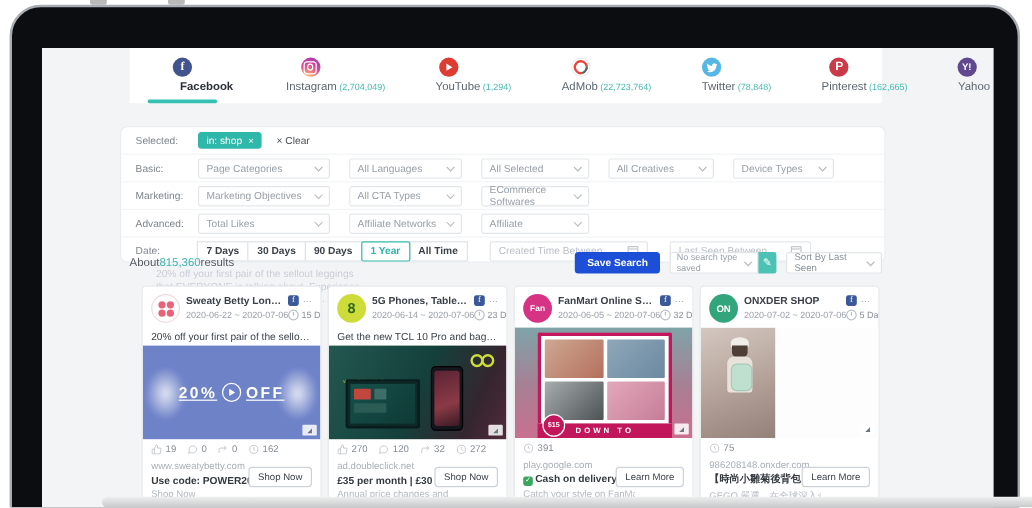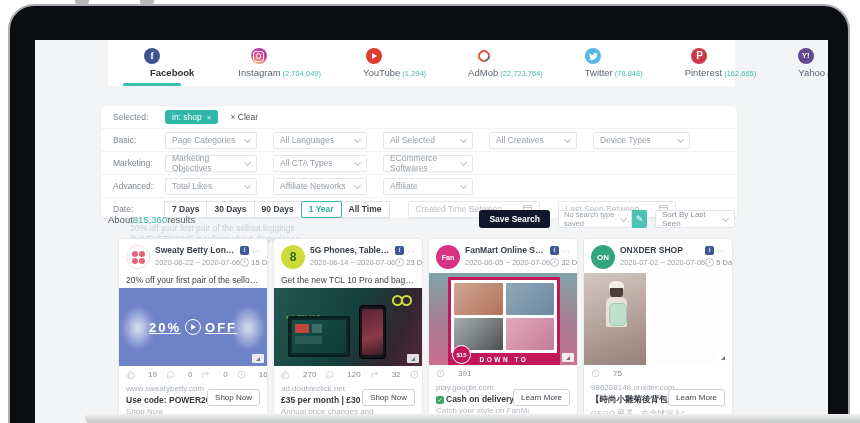--- a/index.html
+++ b/index.html
@@ -39,37 +39,37 @@
   .fpanel{position:absolute;left:65px;top:65px;width:638px;height:114px;background:#fff;
           border:1px solid #ecedef;border-radius:6px;box-sizing:border-box;}
   .frow{display:flex;align-items:center;height:22px;padding:0 12px;}
   .frow + .frow{border-top:1px solid #f3f4f6;}
   .flabel{width:52px;font-size:8.5px;color:#7d858d;flex:none;}
   .chip{background:#2fb7aa;color:#fff;border-radius:3px;font-size:8.5px;padding:2px 7px;display:flex;gap:5px;align-items:center;cursor:pointer;}
   .chip-x{font-size:8px;opacity:.9;}
   .clear{margin-left:12px;font-size:8.5px;color:#4a5056;cursor:pointer;}
   .sel{display:flex;justify-content:space-between;align-items:center;border:1px solid #e4e7ea;border-radius:2px;
        height:17px;padding:0 6px;font-size:8.5px;color:#98a0a8;background:#fff;box-sizing:border-box;margin-right:16px;cursor:pointer;}
-  .w1{width:92px}.w2{width:94px}.w3{width:90px}.w4{width:88px}.w5{width:97px}
+  .w1{width:110px}.w2{width:94px}.w3{width:90px}.w4{width:88px}.w5{width:84px}
   .chev{width:4px;height:4px;border-right:1px solid #b9bfc6;border-bottom:1px solid #b9bfc6;transform:rotate(45deg);margin-top:-2px;flex:none;}
   .dgroup{display:flex;}
   .dbtn{height:17px;padding:0 7px;border:1px solid #dfe3e6;background:#fff;font-size:8.5px;font-weight:bold;
         color:#3a4148;display:flex;align-items:center;margin-left:-1px;cursor:pointer;box-sizing:border-box;}
   .dbtn.active{border-color:#35b8ab;color:#2fb3a6;position:relative;z-index:2;border-radius:2px;}
   .dinput{display:flex;justify-content:space-between;align-items:center;border:1px solid #e4e7ea;border-radius:2px;
           height:17px;padding:0 7px;font-size:8.5px;color:#b9bfc6;background:#fff;box-sizing:border-box;margin-left:18px;cursor:pointer;}
   .di1{width:132px}.di2{width:118px}
   .cal{width:7px;height:7px;border:1px solid #c2c8ce;border-radius:1px;position:relative;flex:none;}
   .cal::before{content:"";position:absolute;top:1.5px;left:0;right:0;height:1px;background:#c2c8ce;}
   
   .rbar{position:absolute;left:73px;top:169px;width:627px;height:20px;display:flex;align-items:center;}
   .rtext{font-size:9.5px;color:#555b62;}
   .rcount{color:#3cb8ab;margin:0 0;}
   .rright{margin-left:auto;display:flex;align-items:center;}
-  .savebtn{background:#0f172a;color:#fff;font-size:8.5px;font-weight:bold;height:18px;padding:0 10px;
+  .savebtn{background:#1d4ed8;color:#fff;font-size:8.5px;font-weight:bold;height:18px;padding:0 10px;
            border-radius:3px;display:flex;align-items:center;cursor:pointer;text-align:center;}
   .savedsel{margin-left:8px;width:74px;height:18px;border:1px solid #e2e5e8;background:#fff;display:flex;align-items:center;
             justify-content:space-between;padding:0 5px;font-size:7.5px;color:#9aa1a9;border-radius:2px 0 0 2px;box-sizing:border-box;cursor:pointer;}
   .pencil{width:15px;height:18px;background:#4cc2b5;color:#fff;display:flex;align-items:center;justify-content:center;
           font-size:9px;border-radius:0 2px 2px 0;cursor:pointer;}
   .sortsel{margin-left:8px;width:80px;height:18px;border:1px solid #e2e5e8;background:#fff;display:flex;align-items:center;
            justify-content:space-between;padding:0 6px;font-size:8px;color:#8a9199;border-radius:2px;box-sizing:border-box;cursor:pointer;}
   
   .ttip{position:absolute;left:95px;top:183px;width:220px;font-size:8.5px;line-height:10.5px;color:#c9ced6;z-index:1;}
   
@@ -148,21 +148,21 @@
   .ox-panel{position:absolute;left:62px;top:0;right:0;bottom:0;background:#fdfdfd;text-align:center;}
   .ox-title{margin-top:5px;font-size:8px;font-weight:bold;color:#20242a;white-space:nowrap;}
   .ox-title .red{color:#e0457b;}
   .ox-badge{width:36px;height:8px;background:#d23f57;border-radius:2px;margin:3px auto 0;color:#fff;font-size:5px;line-height:8px;overflow:hidden;white-space:nowrap;}
   .ox-grid{display:grid;grid-template-columns:22px 22px;gap:4px;justify-content:center;margin-top:4px;}
   .ox-grid i{height:21px;border-radius:4px;background-image:radial-gradient(circle at 50% 58%,#fff 2px,rgba(255,255,255,0) 2.6px);}
   .ox-g1{background-color:#2e2e33;}.ox-g2{background-color:#c14a44;}
   .ox-g3{background-color:#cfe9db;}.ox-g4{background-color:#e7b03c;}
   
   .ccounts{display:flex;gap:9px;align-items:center;padding:4px 7px 2px;color:#868d96;font-size:8px;}
-  .cnt{display:flex;align-items:center;gap:13px;}
+  .cnt{display:flex;align-items:center;gap:3px;}
   .cnt svg{display:block;}
   .cdomain{padding:3px 7px 1px;font-size:8px;color:#a9b0b8;white-space:nowrap;overflow:hidden;}
   .chl{padding:1px 7px;font-size:8.5px;font-weight:bold;color:#33393f;white-space:nowrap;overflow:hidden;margin-right:48px;}
   .chk{display:inline-flex;width:8px;height:8px;background:#3aa55d;border-radius:2px;color:#fff;font-size:6px;
        align-items:center;justify-content:center;margin-right:2px;vertical-align:0;}
   .cbtn{position:absolute;right:7px;bottom:13px;border:1px solid #ccd2d8;border-radius:3px;background:#fff;
         font-size:8px;color:#3c434b;padding:3px 7px;cursor:pointer;}
   .csub{padding:1px 7px;font-size:8px;color:#b3b9c0;white-space:nowrap;overflow:hidden;margin-right:48px;}
 </style>
 </head>

